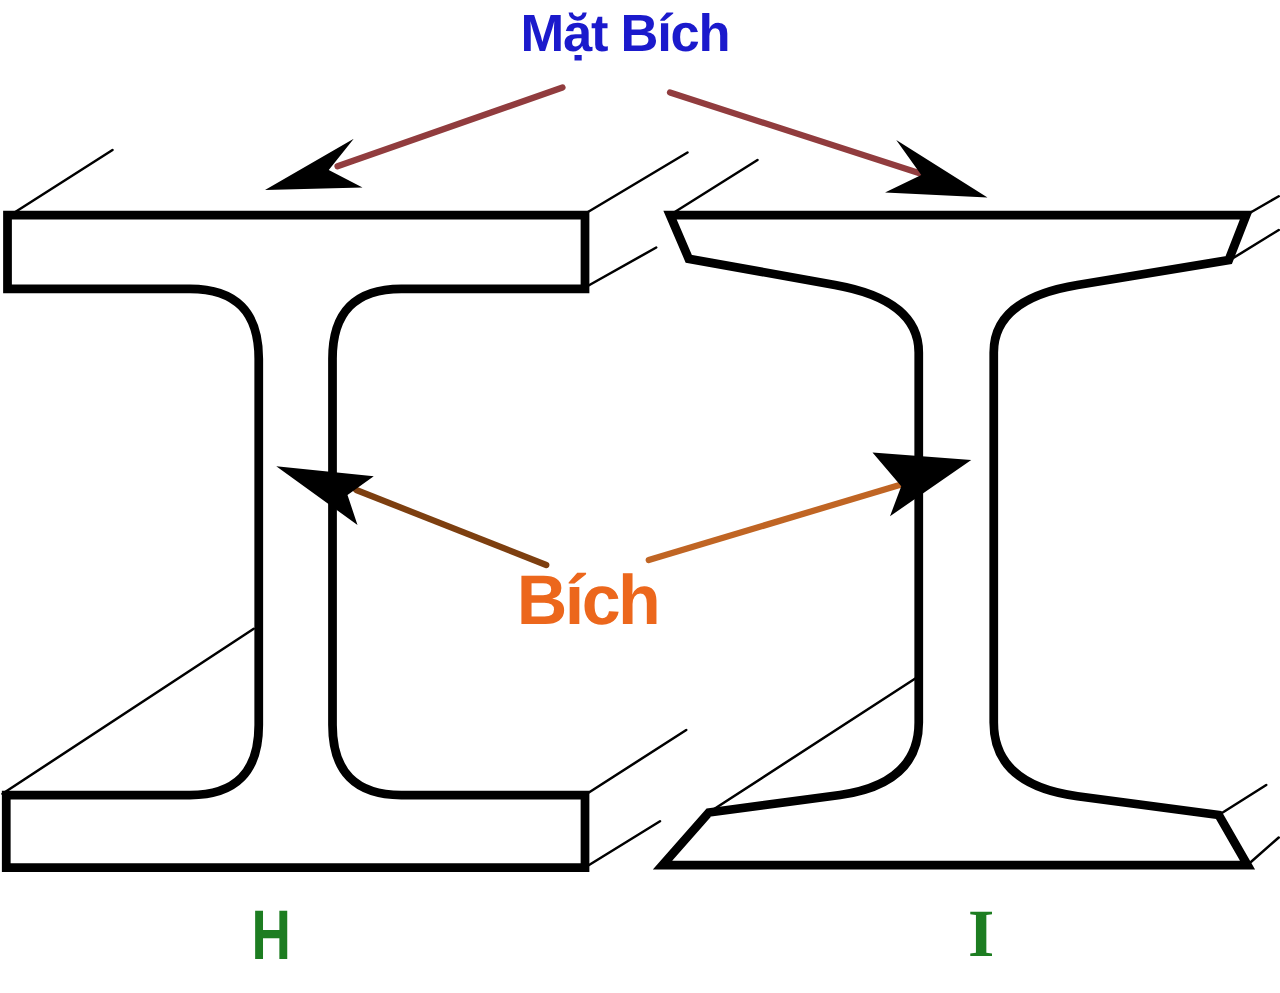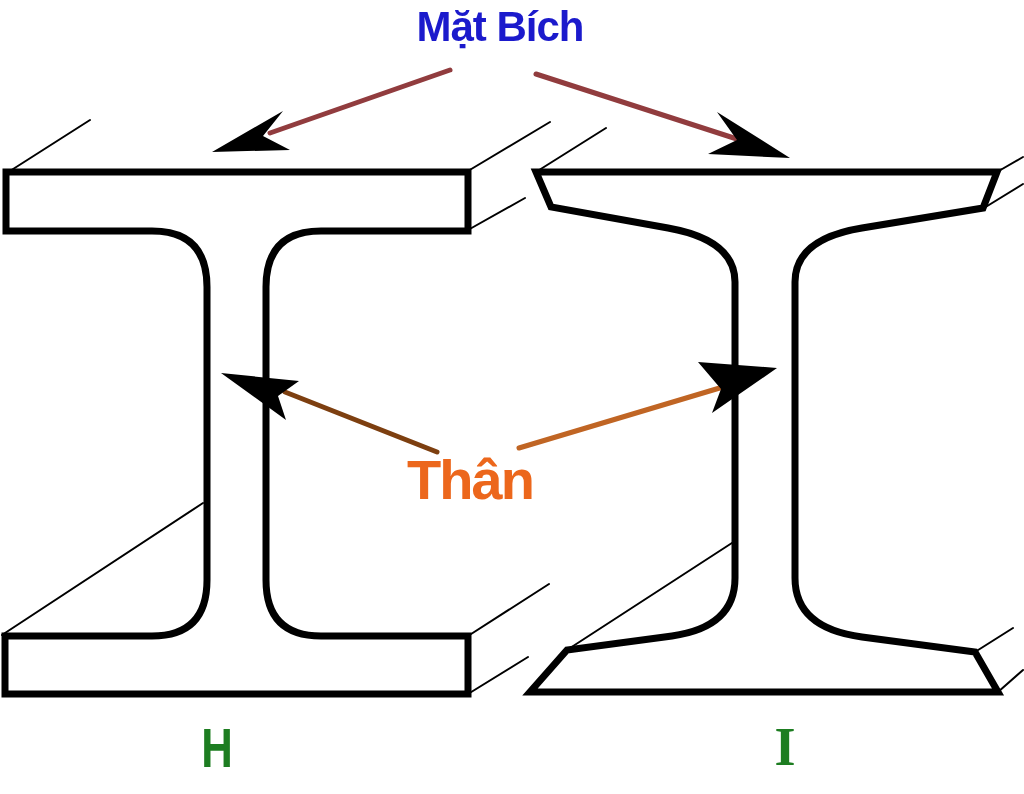--- a/index.html
+++ b/index.html
@@ -108,19 +108,19 @@
 
     <line class="pointer-line" x1="285" y1="392" x2="437" y2="452" stroke="#7d3f10"></line>
     <polygon points="221,373 299,381 278,396 286,420" fill="#000000"></polygon>
 
     <line class="pointer-line" x1="519" y1="448" x2="723" y2="387" stroke="#c06524"></line>
     <polygon points="777,368 698,362 721,389 712,413" fill="#000000"></polygon>
   </svg>
 
   <div class="label flange-label">Mặt Bích</div>
 
-  <div class="label web-label">Thân</div>
+  <div class="label web-label">Bích</div>
 
   <div class="label h-beam-label">H</div>
 
   <div class="label i-beam-label">I</div>
 
 </div>
 
 </body></html>

